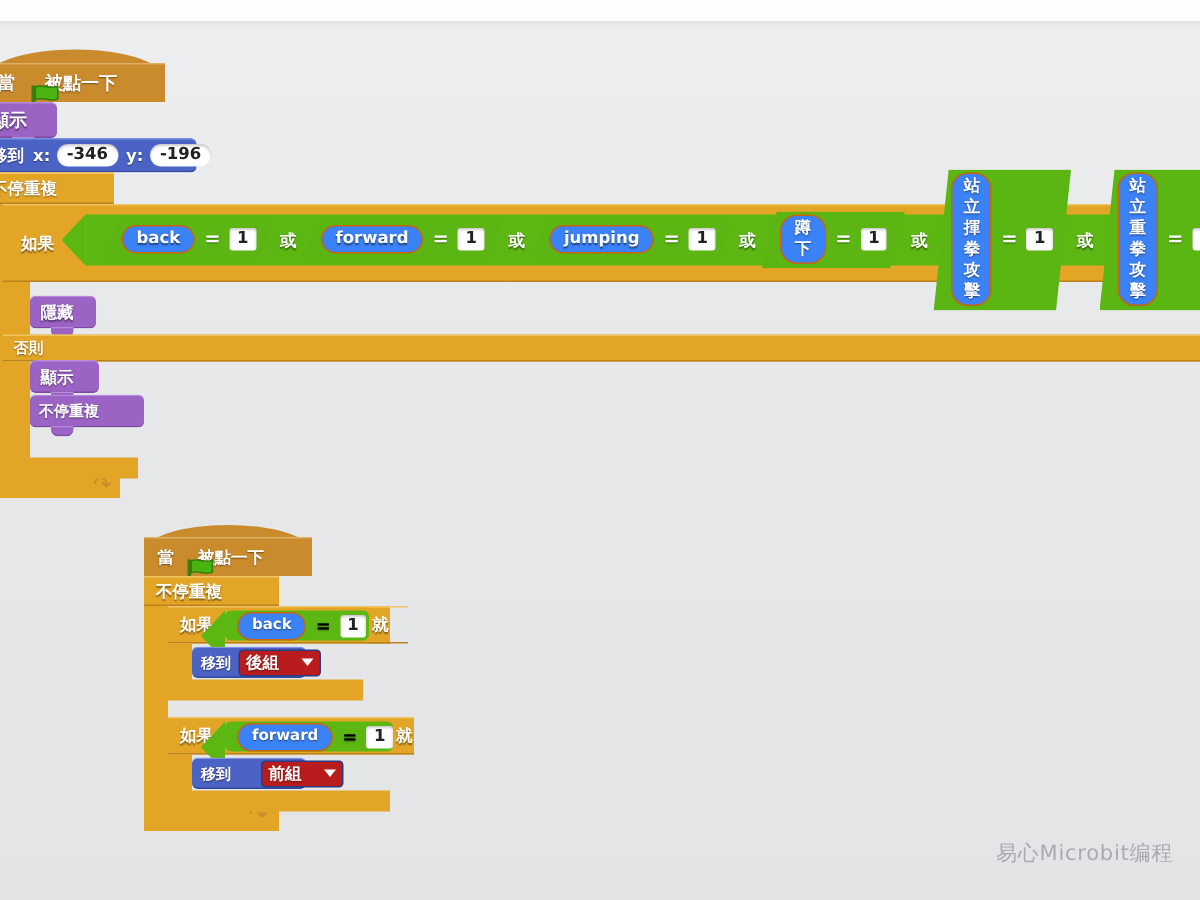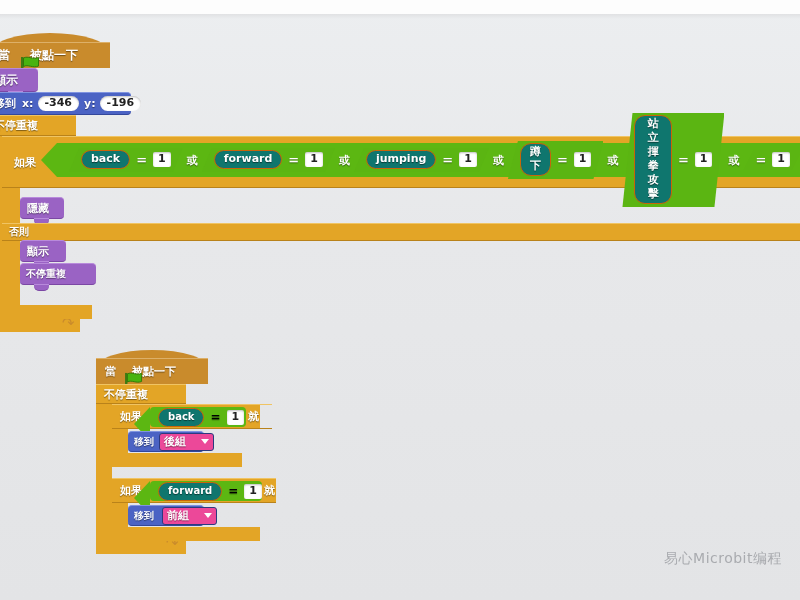--- a/index.html
+++ b/index.html
@@ -60,31 +60,30 @@
   }
 
   
   .flag {
     width: 0; height: 0; position: relative; display: inline-block;
   }
   .flag svg { display: block; }
 
   
   .varpill {
-    background: #0f766e;
+    background: #3b82f6;
     border: 1px solid #c9640a;
     border-radius: 11px;
     color: #fff;
     font-weight: bold;
     font-size: 11px;
     padding: 1px 9px 2px 9px;
     text-shadow: 0 1px 1px rgba(0,0,0,.5);
     line-height: 14px;
     display: inline-block;
-    text-align: center;
   }
   .varpill.big { font-size: 11px; padding: 1px 7px 2px 7px; }
 
   
   .numfield {
     background: #fff;
     color: #222;
     text-shadow: none;
     border-radius: 2px;
     font-size: 11px;
@@ -134,21 +133,21 @@
     border-top: 17px solid transparent;
     border-bottom: 17px solid transparent;
     border-right: 16px solid #5cb712;
   }
 
   .cn { font-size: 12px; }
   .cn-sm { font-size: 11px; }
 
   
   .dropdown {
-    background: #ec4899;
+    background: #b91c1c;
     border: 1px solid #2b3a80;
     border-radius: 3px;
     font-size: 11px;
     padding: 0 4px 1px 4px;
     display: inline-flex;
     align-items: center;
     gap: 15px;
     line-height: 15px;
   }
   .caret {
@@ -254,20 +253,21 @@
     <span class="ortext">或</span>
 
     <span class="hexop">
       <span class="varpill big">站立揮拳攻擊</span>
       <span class="eq">=</span>
       <span class="numfield">1</span>
     </span>
     <span class="ortext">或</span>
 
     <span class="hexop">
+      <span class="varpill big">站立重拳攻擊</span>
       <span class="eq">=</span>
       <span class="numfield">1</span>
     </span>
   </div>
 
   <div class="arm" style="left:2px; top:188px; width:18px; height:42px;"></div>
 
   <div class="blk looks radius-sm" style="left:20px; top:197px; width:44px; height:22px;">
     <span class="cn-sm" style="margin-left:7px;">隱藏</span>
   </div>
@@ -341,21 +341,21 @@
     <span class="numfield" style="margin-left:6px;">1</span>
   </div>
   <div class="blk" style="left:262px; top:478px; width:26px; height:25px; background:transparent;">
     <span class="cn-sm" style="margin-left:2px;">就</span>
   </div>
   <div class="arm" style="left:112px; top:503px; width:16px; height:36px;"></div>
   <div class="arm" style="left:112px; top:527px; width:148px; height:14px;"></div>
 
   <div class="blk motion radius-sm" style="left:128px; top:505px; width:76px; height:21px;">
     <span class="cn-sm" style="margin-left:6px; font-size:10px;">移到</span>
-    <span class="dropdown" style="margin-left:8px;justify-content:center;">
+    <span class="dropdown" style="margin-left:20px;justify-content:center;">
       <span>前組</span>
       <span class="caret"></span>
     </span>
   </div>
 
-  <div class="watermark" style="right:18px; bottom:32px;">易心Microbit编程</div>
+  <div class="watermark" style="right:18px; bottom:22px;">易心Microbit编程</div>
 
 </div>
 
 </body></html>

